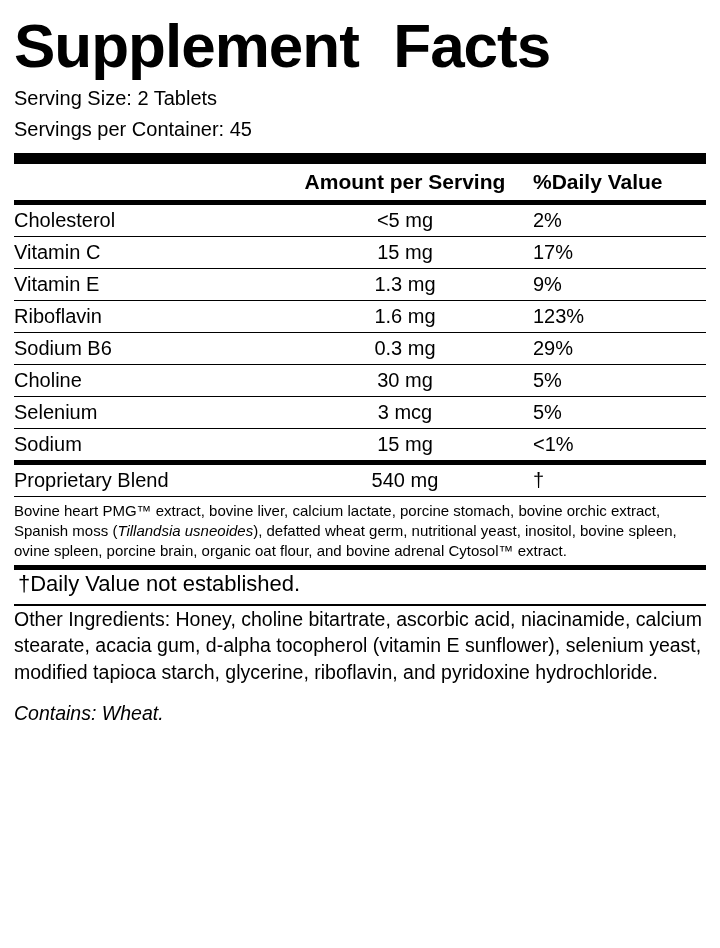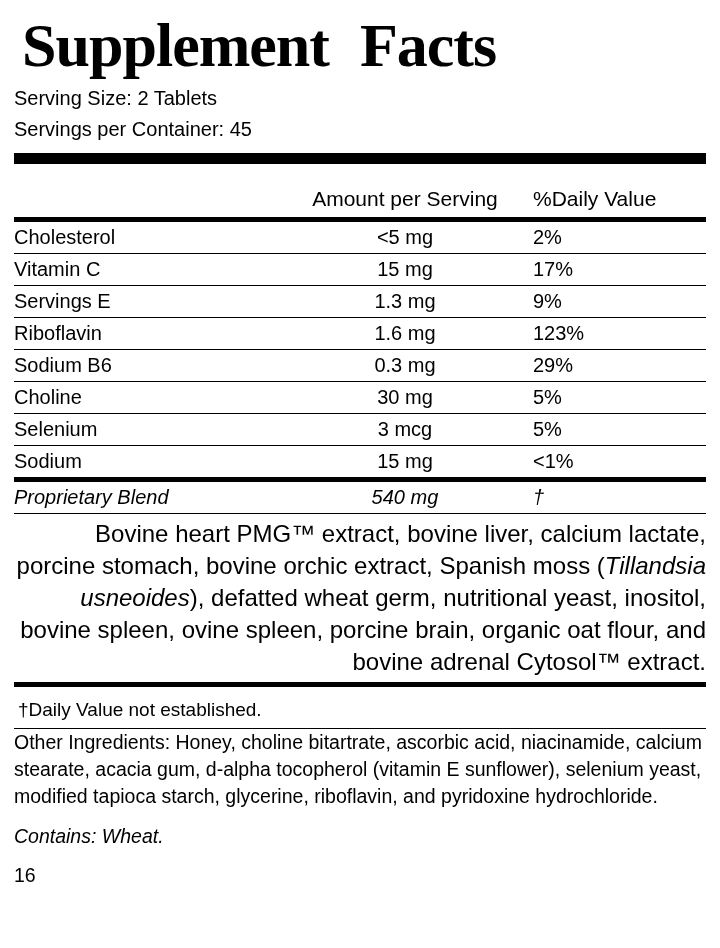--- a/index.html
+++ b/index.html
@@ -19,23 +19,22 @@
     width: 720px;
     height: 948px;
     box-sizing: border-box;
     padding: 0 14px;
   }
   .title {
     font-size: 62px;
     font-weight: bold;
     letter-spacing: -1px;
     line-height: 1.02;
-    margin: 14px 0 6px 8px;
+    margin: 14px 0 6px 0;
     white-space: pre;
-    font-family: Liberation Serif, serif;
   }
   .title .gap { letter-spacing: 0; }
   .serving-line {
     font-size: 20px;
     line-height: 1.55;
   }
   .rule-thick {
     height: 11px;
     background: #000;
     margin: 8px 0 0 0;
@@ -51,50 +50,49 @@
   table.facts {
     width: 100%;
     border-collapse: collapse;
     font-size: 20px;
   }
   table.facts th, table.facts td {
     padding: 4px 0 4px 0;
     vertical-align: bottom;
   }
   table.facts thead th {
-    font-weight: normal;
+    font-weight: bold;
     font-size: 21px;
     padding-bottom: 6px;
-    padding-top: 23px;
+    padding-top: 6px;
   }
   .col-name { text-align: left; width: 38%; margin-left: 32px; }
   .col-amt  { text-align: center; width: 37%; }
   .col-dv   { text-align: left; width: 25%; }
   table.facts tbody tr td {
     border-top: 1.5px solid #000;
   }
   table.facts tbody tr:first-child td {
     border-top: none;
   }
   .blend-row td {
     border-top: none !important;
     padding-top: 5px;
     padding-bottom: 2px;
-    font-style: italic;
   }
   .blend-desc {
-    font-size: 24px;
+    font-size: 15px;
     line-height: 1.33;
     padding: 0 6px 6px 8px;
-    text-align: right;
+    text-align: left;
   }
   .blend-desc i { font-style: italic; }
   .daily-note {
-    font-size: 19px;
-    padding: 12px 0 7px 4px;
+    font-size: 22px;
+    padding: 1px 0 7px 4px;
   }
   .other {
     font-size: 19.5px;
     line-height: 1.37;
   }
   .contains {
     font-size: 19.5px;
     margin-top: 16px;
     font-style: italic;
   }
@@ -133,21 +131,21 @@
         <td class="col-name">Cholesterol</td>
         <td class="col-amt">&lt;5 mg</td>
         <td class="col-dv">2%</td>
       </tr>
       <tr>
         <td class="col-name">Vitamin C</td>
         <td class="col-amt">15 mg</td>
         <td class="col-dv">17%</td>
       </tr>
       <tr>
-        <td class="col-name">Servings E</td>
+        <td class="col-name">Vitamin E</td>
         <td class="col-amt">1.3 mg</td>
         <td class="col-dv">9%</td>
       </tr>
       <tr>
         <td class="col-name">Riboflavin</td>
         <td class="col-amt">1.6 mg</td>
         <td class="col-dv">123%</td>
       </tr>
       <tr>
         <td class="col-name">Sodium B6</td>
@@ -190,15 +188,14 @@
   <div class="rule-med"></div>
 
   <div class="daily-note">†Daily Value not established.</div>
 
   <div class="rule-thin"></div>
 
   <div class="other">Other Ingredients: Honey, choline bitartrate, ascorbic acid, niacinamide, calcium stearate, acacia gum, d-alpha tocopherol (vitamin E sunflower), selenium yeast, modified tapioca starch, glycerine, riboflavin, and pyridoxine hydrochloride.</div>
 
   <div class="contains">Contains: Wheat.</div>
 
-  <div class="pagenum">16</div>
 
 </div>
 
 </body></html>

